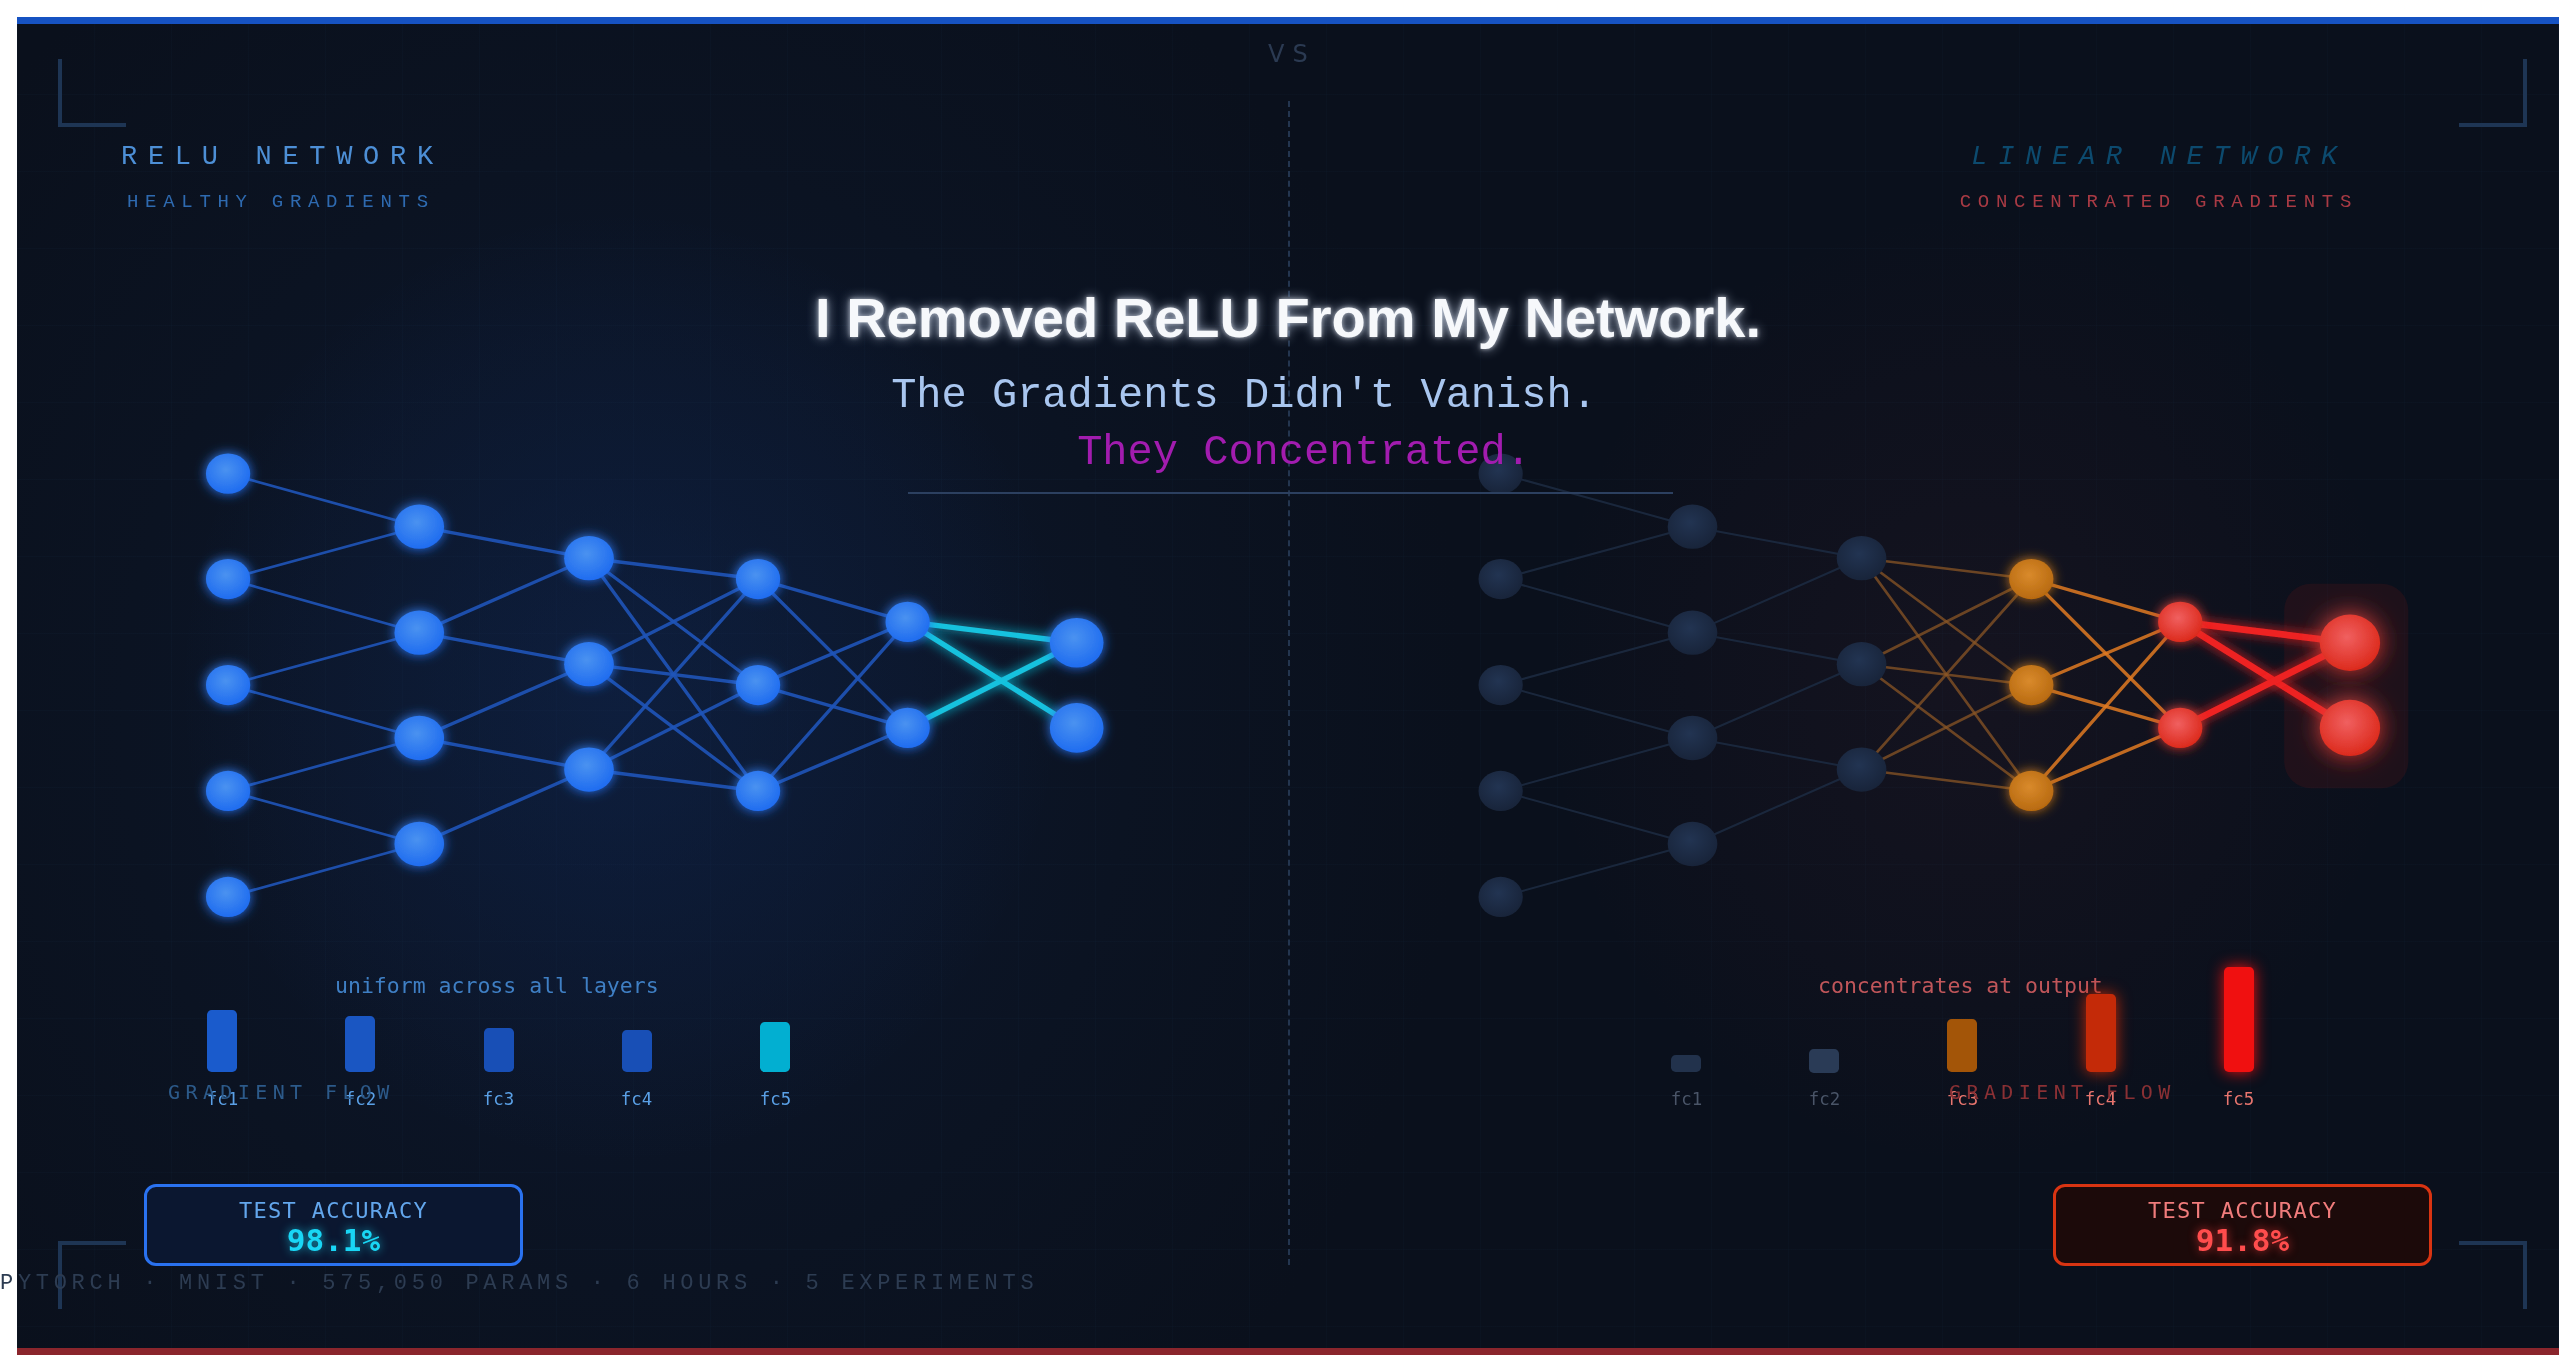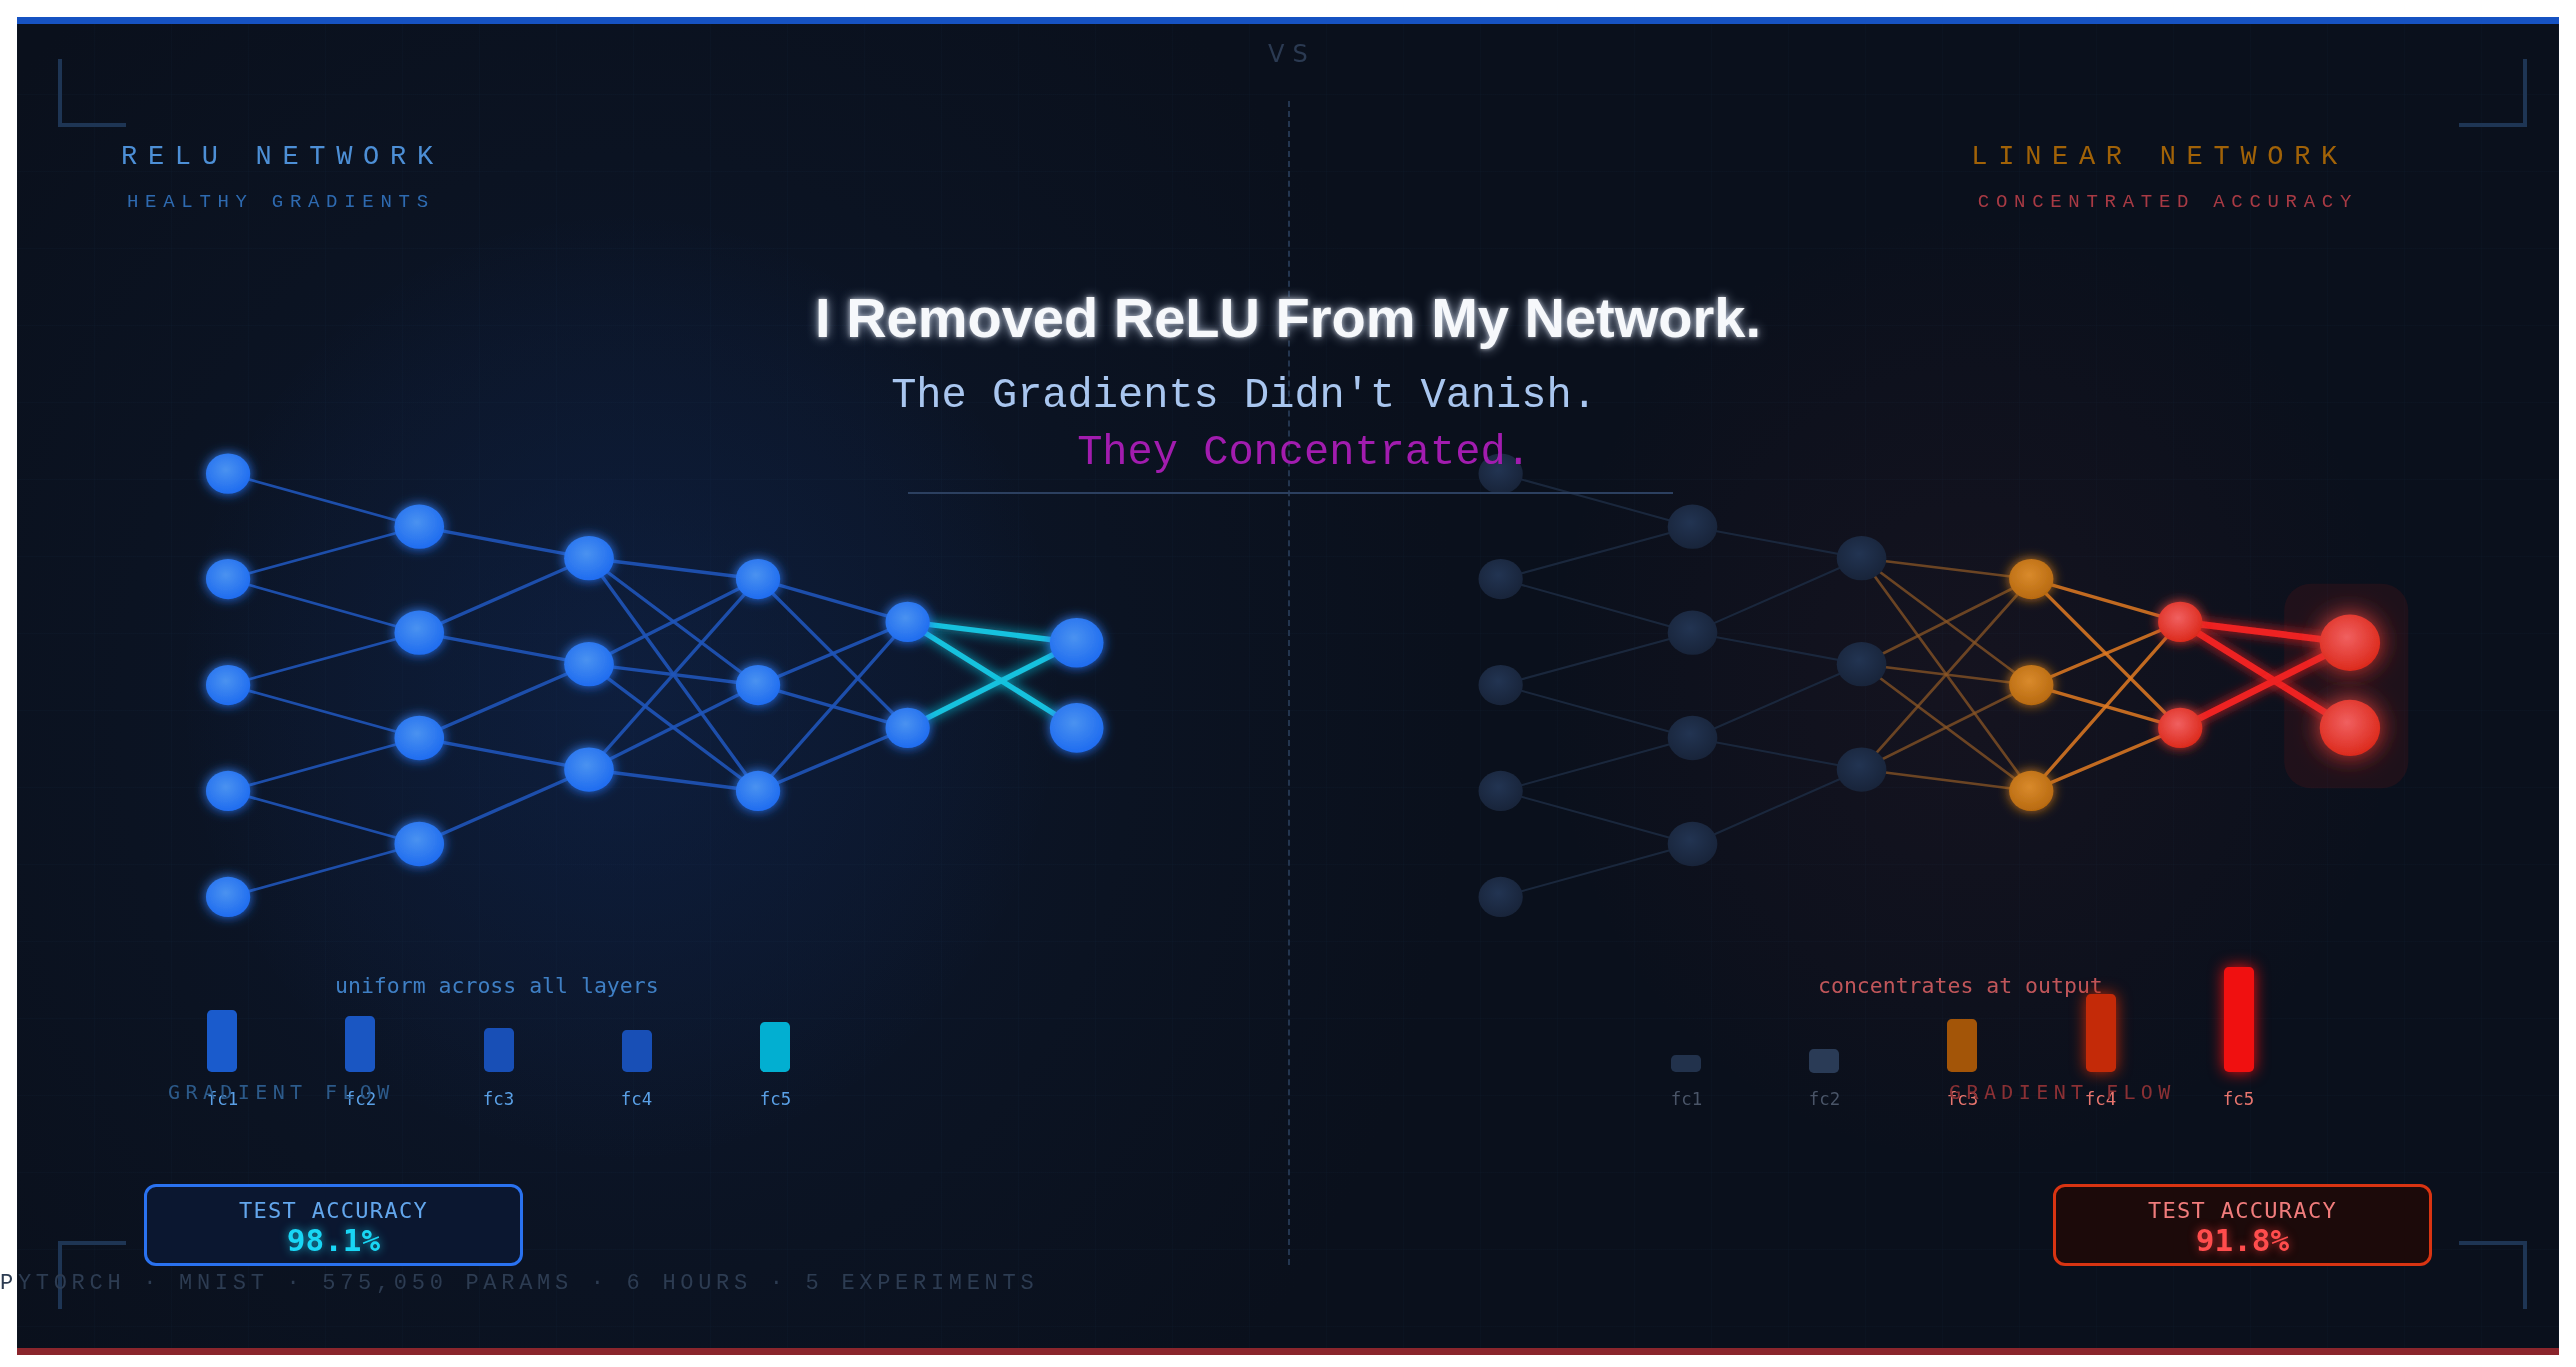--- a/index.html
+++ b/index.html
@@ -18,21 +18,21 @@
     background-size: 77px 77px; }
   .bar-top { position:absolute; left:17px; top:17.4px; width:2542px; height:6.7px; background:#1652c2; }
   .bar-bottom { position:absolute; left:17px; top:1348px; width:2542px; height:6.7px; background:#8a252c; }
   svg.net { position:absolute; left:0; top:0; }
   .txt { position:absolute; white-space:nowrap; }
   .vs { left:1268px; top:40px; color:#2b3a52; font-size:24px; letter-spacing:8px; font-family:"DejaVu Sans", sans-serif; }
   .side-title { font-family:"Liberation Mono", monospace; font-size:27px; letter-spacing:10.7px; }
   .side-sub { font-family:"Liberation Mono", monospace; font-size:19px; letter-spacing:6.7px; }
   .l-title { left:121px; top:142px; color:#4d8fd6; }
   .l-sub { left:127px; top:191px; color:#2e6ab0; }
-  .r-title { right:228px; top:142px; color:#a16207; }
+  .r-title { right:228px; top:142px; color:#0c4a6e;font-style:italic; }
   .r-sub { right:218px; top:191px; color:#a83a44; }
   .headline { left:0; width:2576px; text-align:center; top:285px; font-family:Liberation Sans, sans-serif; font-weight:bold;
     font-size:56px; color:#f6f8fb; text-shadow: 0 0 12px rgba(200,215,240,0.75), 0 0 4px rgba(255,255,255,0.6); }
   .sub1 { left:0; width:2488px; text-align:center; top:372px; font-family:"Liberation Mono", monospace; font-size:42px; color:#a9c6ef; }
   .sub2 { left:16px; width:2576px; text-align:center; top:429px; font-family:"Liberation Mono", monospace; font-size:42px; color:#a21caf; }
   .rule { position:absolute; left:908px; top:492px; width:765px; height:2px; background:#2c4060; }
   .divider { position:absolute; left:1288px; top:101px; width:0; height:1164px; border-left:2px dashed #243650; }
   .corner { position:absolute; width:64px; height:64px; border-color:#1e3554; border-style:solid; border-width:0; }
   .c-tl { left:58px; top:59px; border-left-width:4px; border-bottom-width:4px; }
   .c-tr { left:2459px; top:59px; border-right-width:4px; border-bottom-width:4px; }
@@ -73,21 +73,21 @@
   <div class="corner c-tr"></div>
   <div class="corner c-bl"></div>
   <div class="corner c-br"></div>
 
   <div class="divider"></div>
   <div class="txt vs">VS</div>
 
   <div class="txt side-title l-title">RELU NETWORK</div>
   <div class="txt side-sub l-sub">HEALTHY GRADIENTS</div>
   <div class="txt side-title r-title">LINEAR NETWORK</div>
-  <div class="txt side-sub r-sub">CONCENTRATED ACCURACY</div>
+  <div class="txt side-sub r-sub">CONCENTRATED GRADIENTS</div>
 
   <svg class="net" width="2576" height="1368" viewBox="0 0 3840 2039">
     <defs>
       <radialGradient id="gBlue" cx="45%" cy="40%" r="60%">
         <stop offset="0%" stop-color="#4a92f0"></stop>
           <stop offset="100%" stop-color="#1f6cf0"></stop>
       </radialGradient>
       <radialGradient id="gDim" cx="45%" cy="40%" r="60%">
         <stop offset="0%" stop-color="#223452"></stop>
           <stop offset="100%" stop-color="#18243a"></stop>

